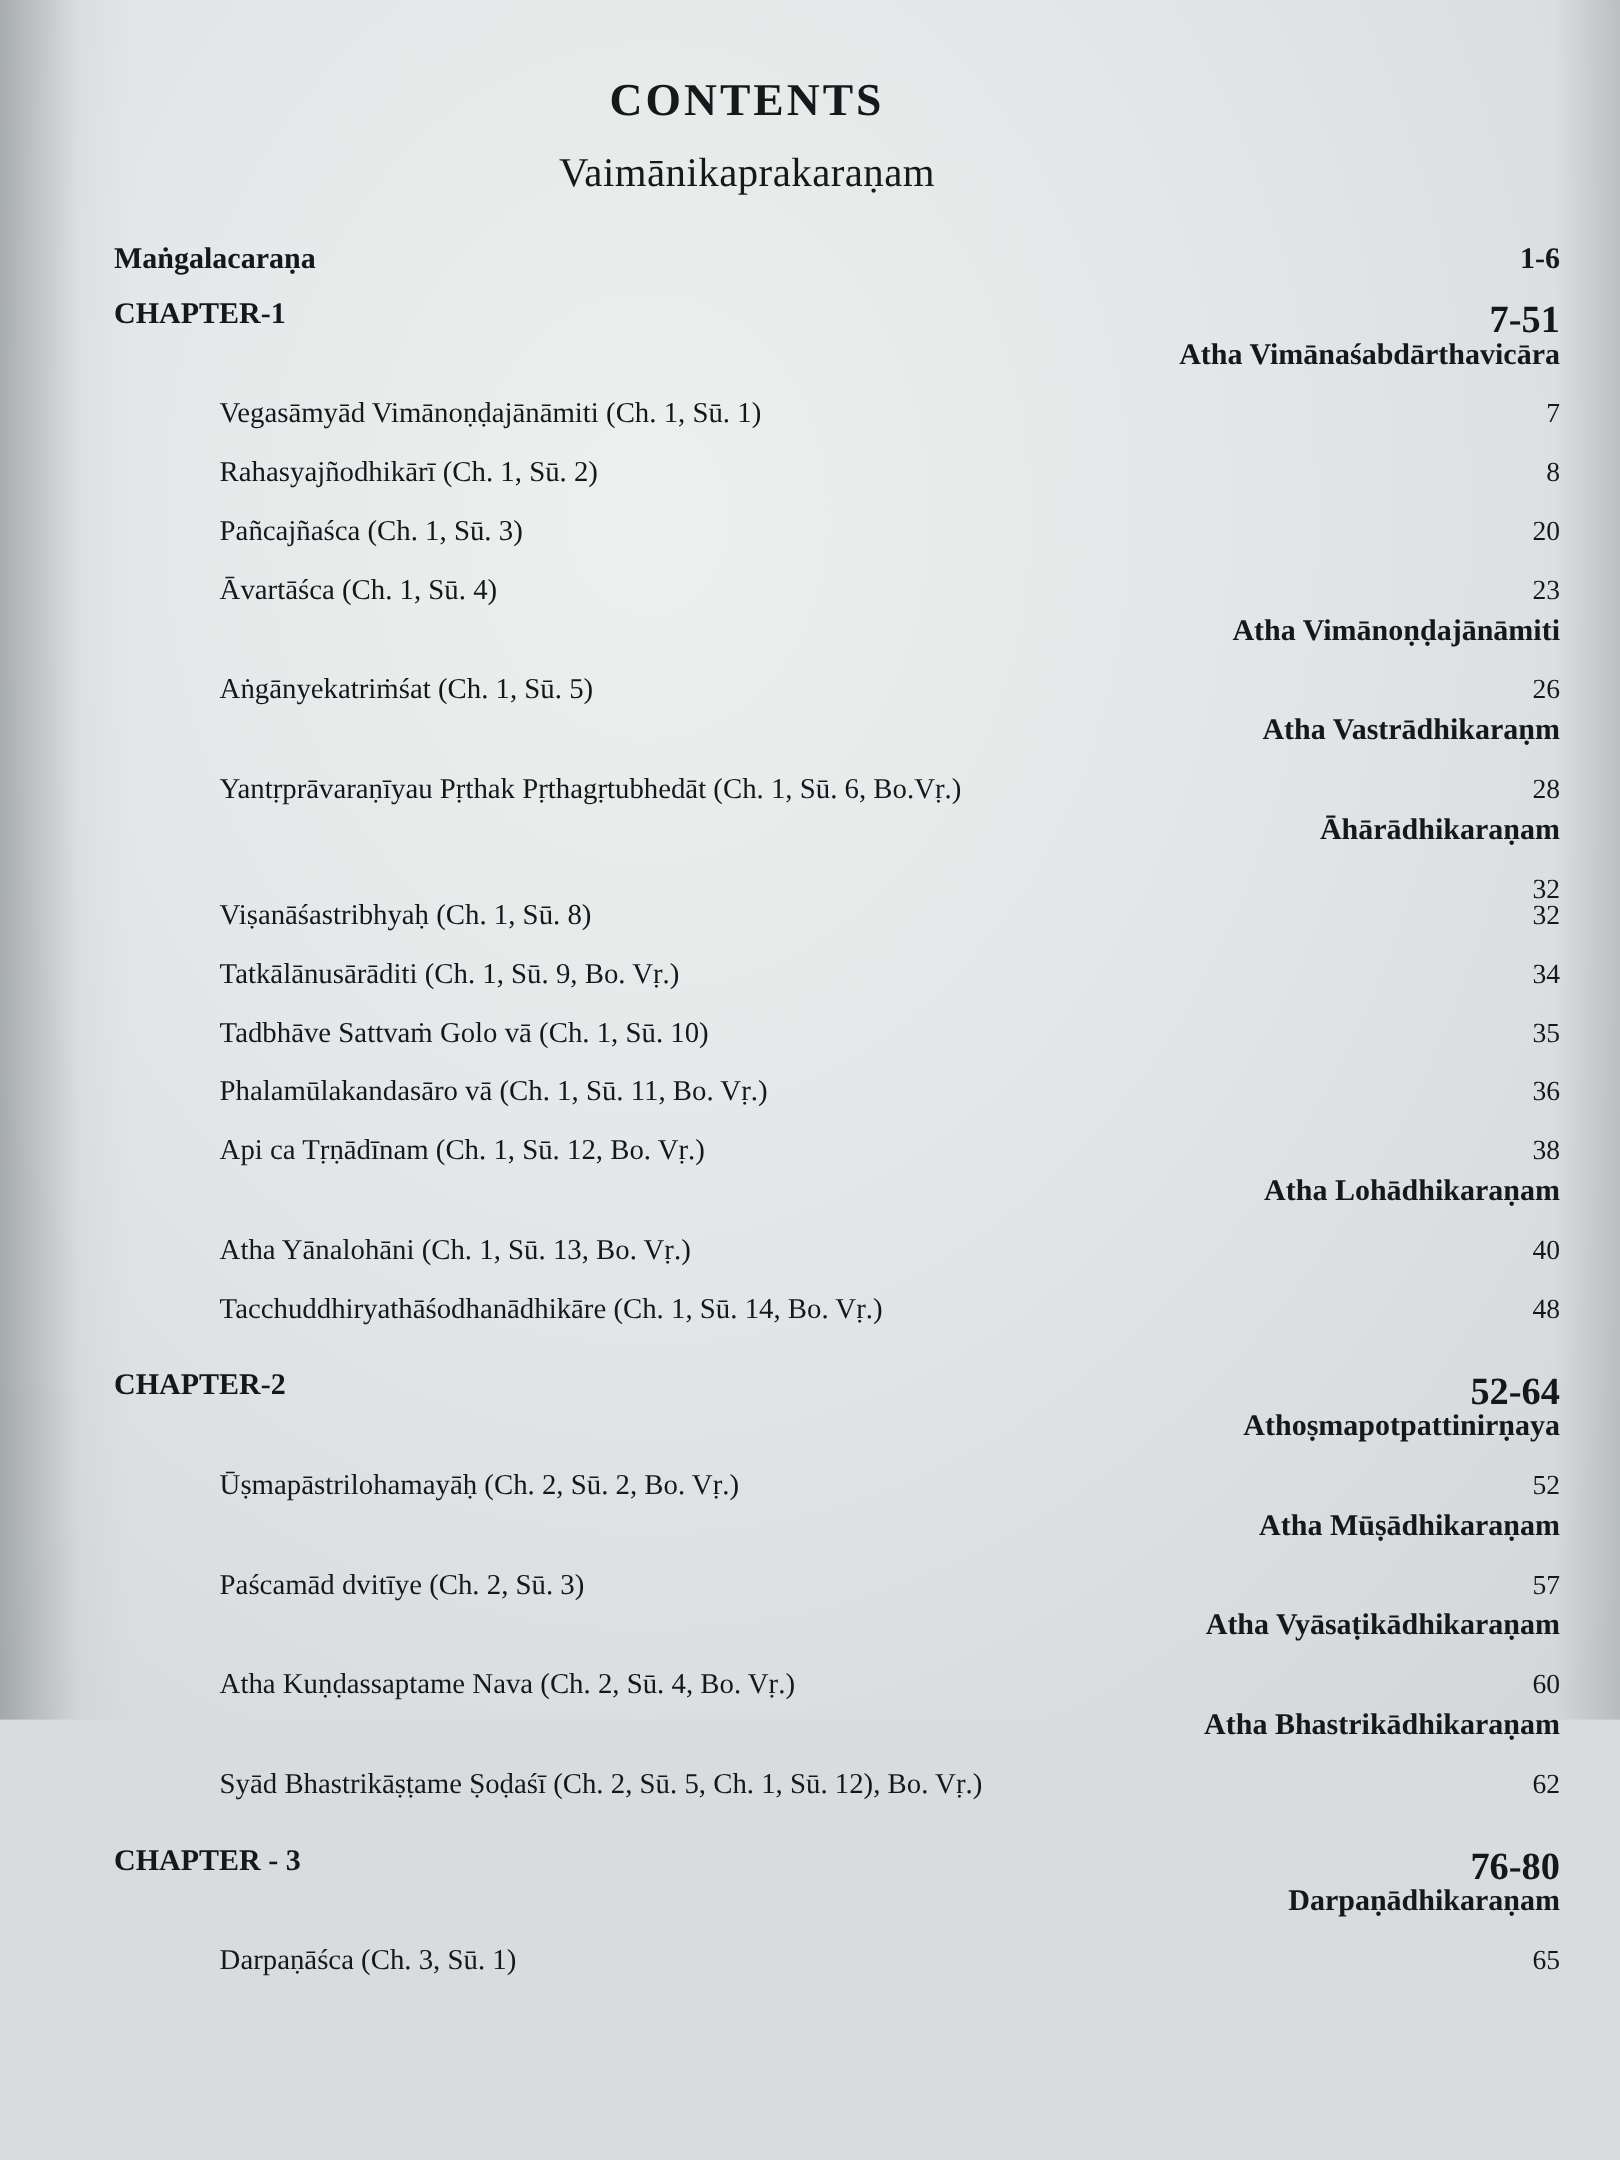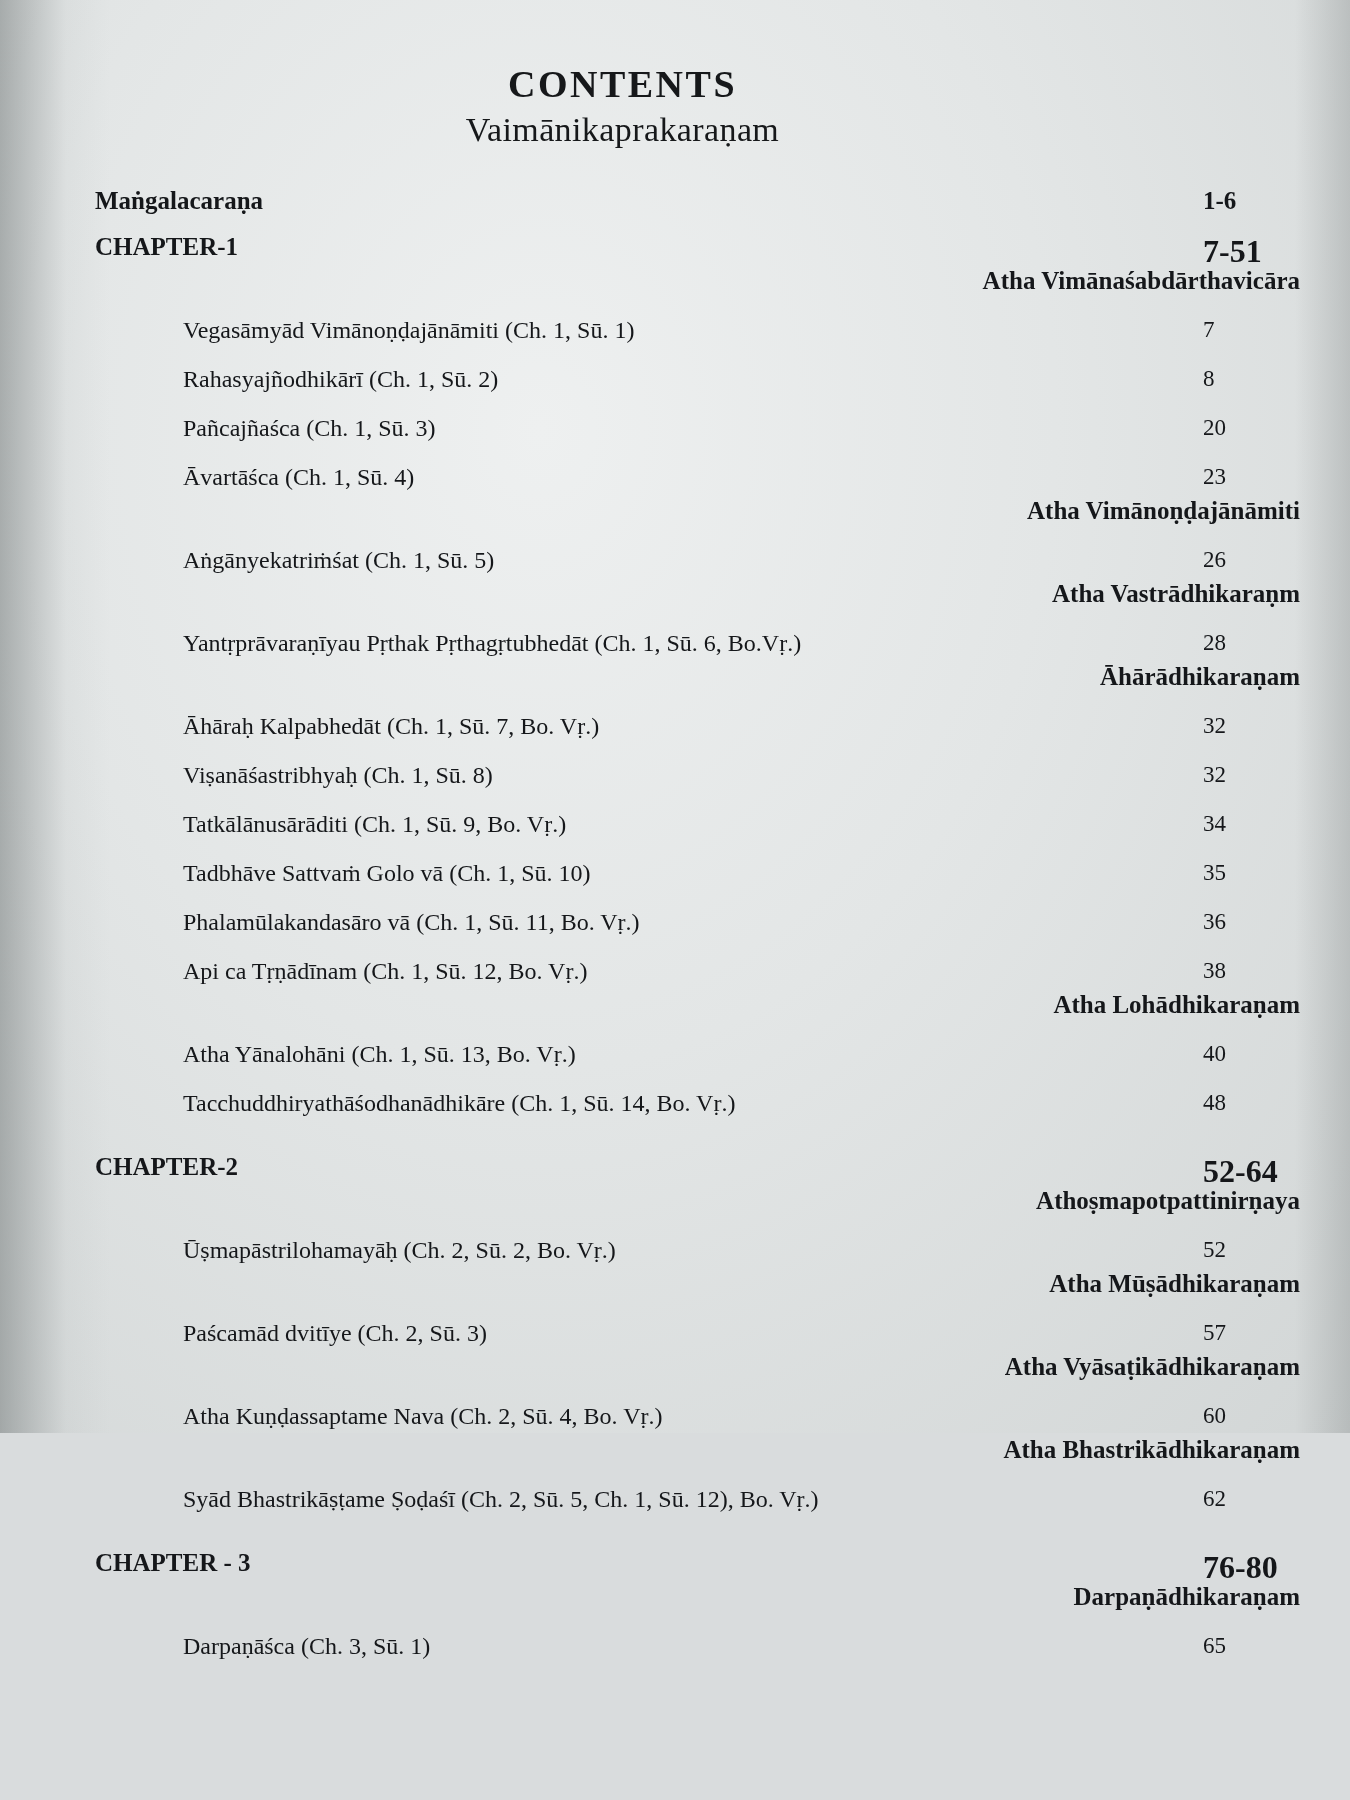--- a/index.html
+++ b/index.html
@@ -52,42 +52,42 @@
     font-weight: bold;
     letter-spacing: 2.5px;
     color: #16181a;
     margin-top: 62px;
     margin-right: 160px;
   }
   .title-sub {
     text-align: center;
     font-size: 34px;
     color: #16181a;
-    margin-top: 5px;
+    margin-top: 20px;
     margin-right: 160px;
     letter-spacing: 0.4px;
   }
   .toc {
     margin-top: 38px;
     padding-right: 10px;
   }
   .row {
     display: flex;
     align-items: baseline;
     position: relative;
   }
   .row .label {
     color: #15171a;
     white-space: nowrap;
   }
   .row .page-no {
     position: absolute;
-    right: 17px;
+    right: 0;
     color: #15171a;
-    text-align: left;
+    text-align: right;
     min-width: 80px;
   }
 
   
   .lvl-head {
     font-size: 25px;
     font-weight: bold;
     margin-top: 16px;
   }
   .lvl-head .page-no { font-weight: bold; font-size: 25px; }
@@ -168,21 +168,20 @@
           <span class="label">Atha Vastrādhikaraṇm</span>
         </div>
         <div class="row lvl-item">
           <span class="label">Yantṛprāvaraṇīyau Pṛthak Pṛthagṛtubhedāt (Ch. 1, Sū. 6, Bo.Vṛ.)</span>
           <span class="page-no pn-c">28</span>
         </div>
         <div class="row lvl-section">
           <span class="label">Āhārādhikaraṇam</span>
         </div>
         <div class="row lvl-item">
-          <span class="label">Āhāraḥ Kalpabhedāt (Ch. 1, Sū. 7, Bo. Vṛ.)</span>
           <span class="page-no pn-a">32</span>
         </div>
         <div class="row lvl-item">
           <span class="label">Viṣanāśastribhyaḥ (Ch. 1, Sū. 8)</span>
           <span class="page-no pn-d">32</span>
         </div>
         <div class="row lvl-item">
           <span class="label">Tatkālānusārāditi (Ch. 1, Sū. 9, Bo. Vṛ.)</span>
           <span class="page-no pn-c">34</span>
         </div>

